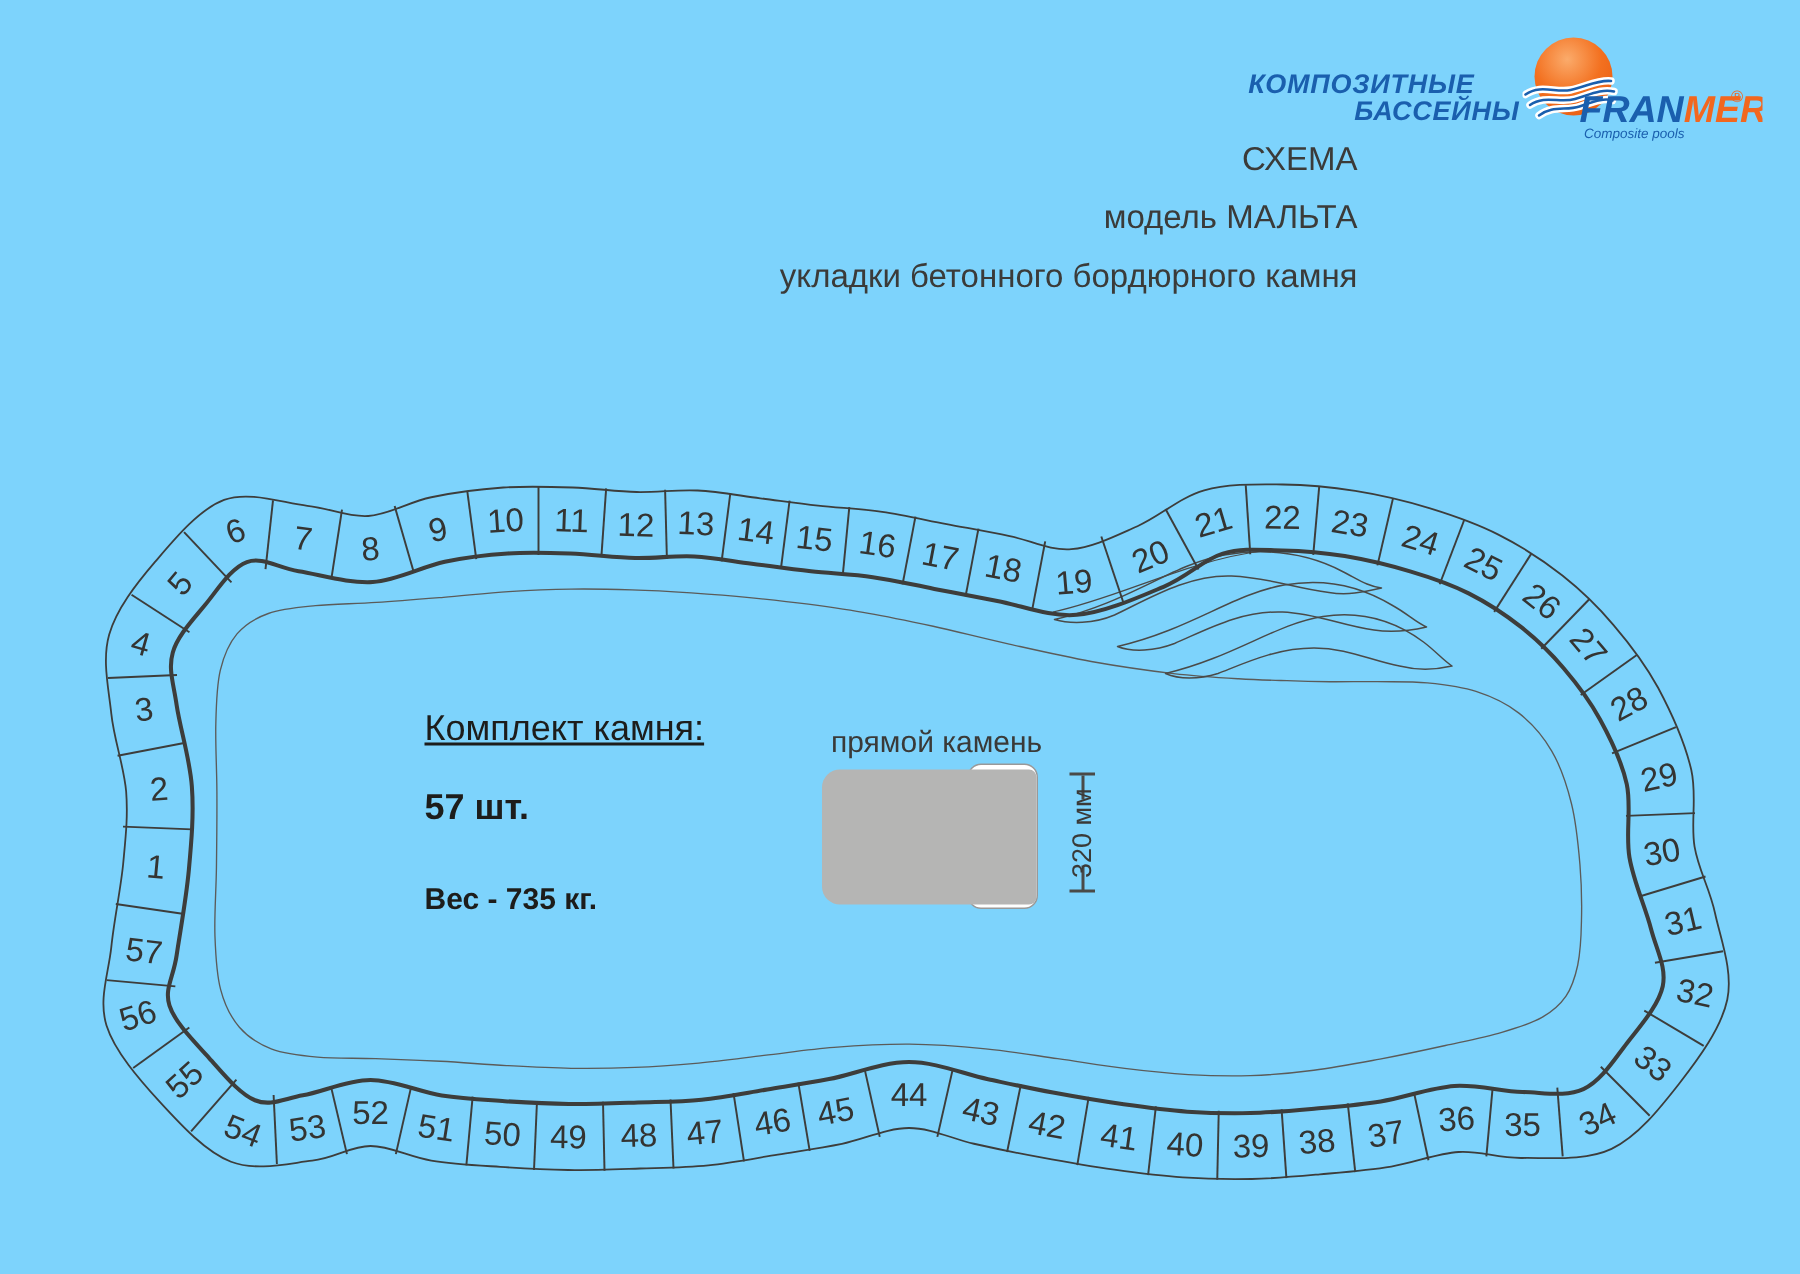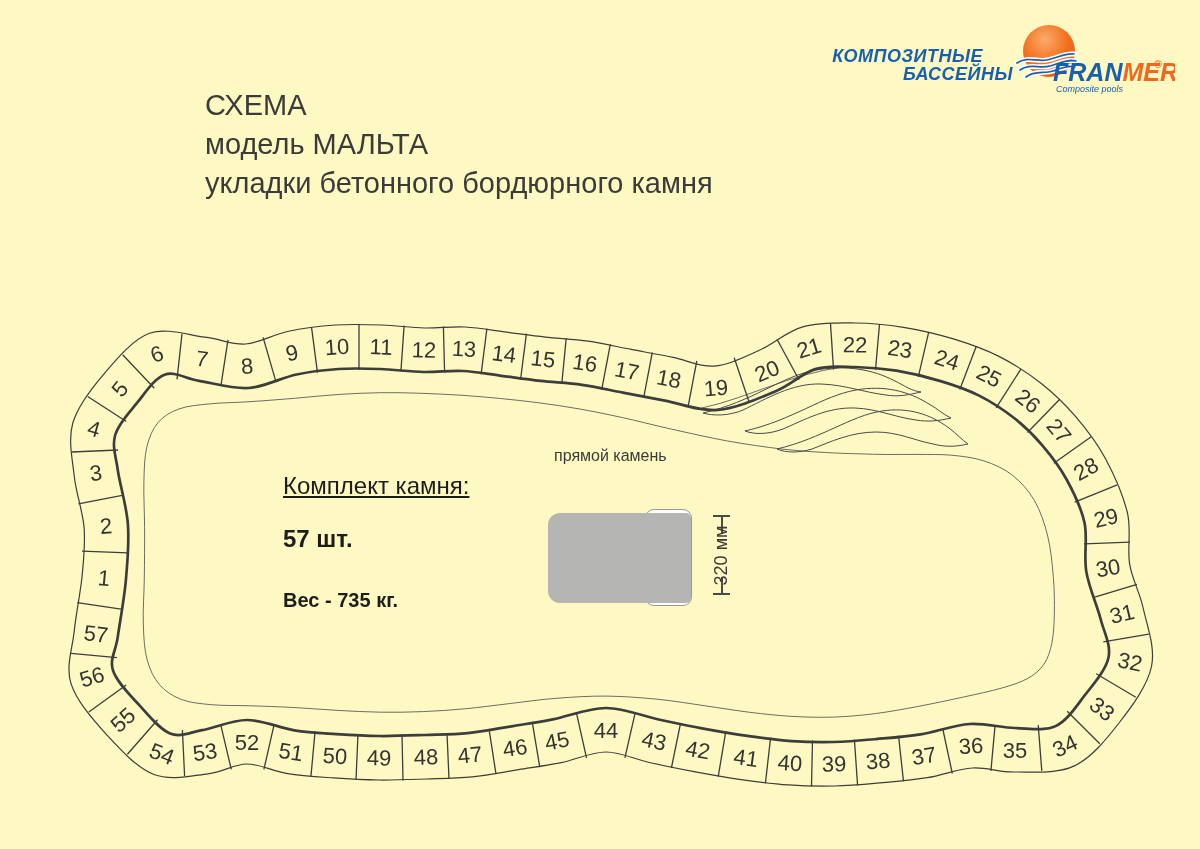--- a/index.html
+++ b/index.html
@@ -1,35 +1,35 @@
 <!DOCTYPE html>
 <html><head>
 <meta charset="utf-8">
 <style>
   html,body{margin:0;padding:0;background:#ffffff;}
-  .sheet{position:relative;width:1200px;height:849px;background:#fef9c3;overflow:hidden;
+  .sheet{position:relative;width:1200px;height:849px;background:#7dd3fc;overflow:hidden;
          font-family:"Liberation Sans",sans-serif;color:#3a3a38;}
   
   .tagline{position:absolute;font-weight:bold;font-style:italic;font-size:18px;color:#1a5fae;
            letter-spacing:.5px;white-space:nowrap;}
   .tagline1{top:46px;right:217px;}
   .tagline2{top:64px;right:187px;font-style:italic;}
   .logo-svg{position:absolute;left:1015px;top:22px;width:160px;height:78px;}
   
-  .title{position:absolute;left:205px;top:86px;width:700px;text-align:left;
-         font-size:29px;line-height:39px;font-weight:400;color:#3b3b39;}
+  .title{position:absolute;left:205px;top:86px;width:700px;text-align:right;
+         font-size:22px;line-height:39px;font-weight:400;color:#3b3b39;}
   
   #pool-svg{position:absolute;left:0;top:0;width:1200px;height:849px;}
   
   .info{position:absolute;left:283px;top:472px;color:#1d1d1b;}
   .info-heading{font-size:24px;font-weight:normal;text-decoration:underline;margin-bottom:25px;}
   .info-qty{font-size:24px;font-weight:bold;margin-bottom:36px;}
   .info-weight{font-size:20px;font-weight:bold;}
   
-  .legend-label{position:absolute;left:554px;top:447px;font-size:16px;color:#3a3a38;}
+  .legend-label{position:absolute;left:554px;top:484px;font-size:20px;color:#3a3a38;}
   .stone-back{position:absolute;left:645px;top:509px;width:47px;height:97px;
               border:1px solid #999;border-radius:9px;background:#fff;box-sizing:border-box;}
   .stone-gray{position:absolute;left:548px;top:513px;width:143px;height:90px;
               background:#b5b5b4;border-radius:12px 5px 5px 12px;}
   .dim{position:absolute;background:#4a4a48;}
   .dim-tick-top{left:713px;top:515px;width:17px;height:2px;}
   .dim-tick-bottom{left:713px;top:593px;width:17px;height:2px;}
   .dim-seg-top{left:721px;top:517px;width:2px;height:16px;}
   .dim-seg-bottom{left:721px;top:577px;width:2px;height:17px;}
   .dim-label-wrap{position:absolute;left:682px;top:515px;width:80px;height:80px;

